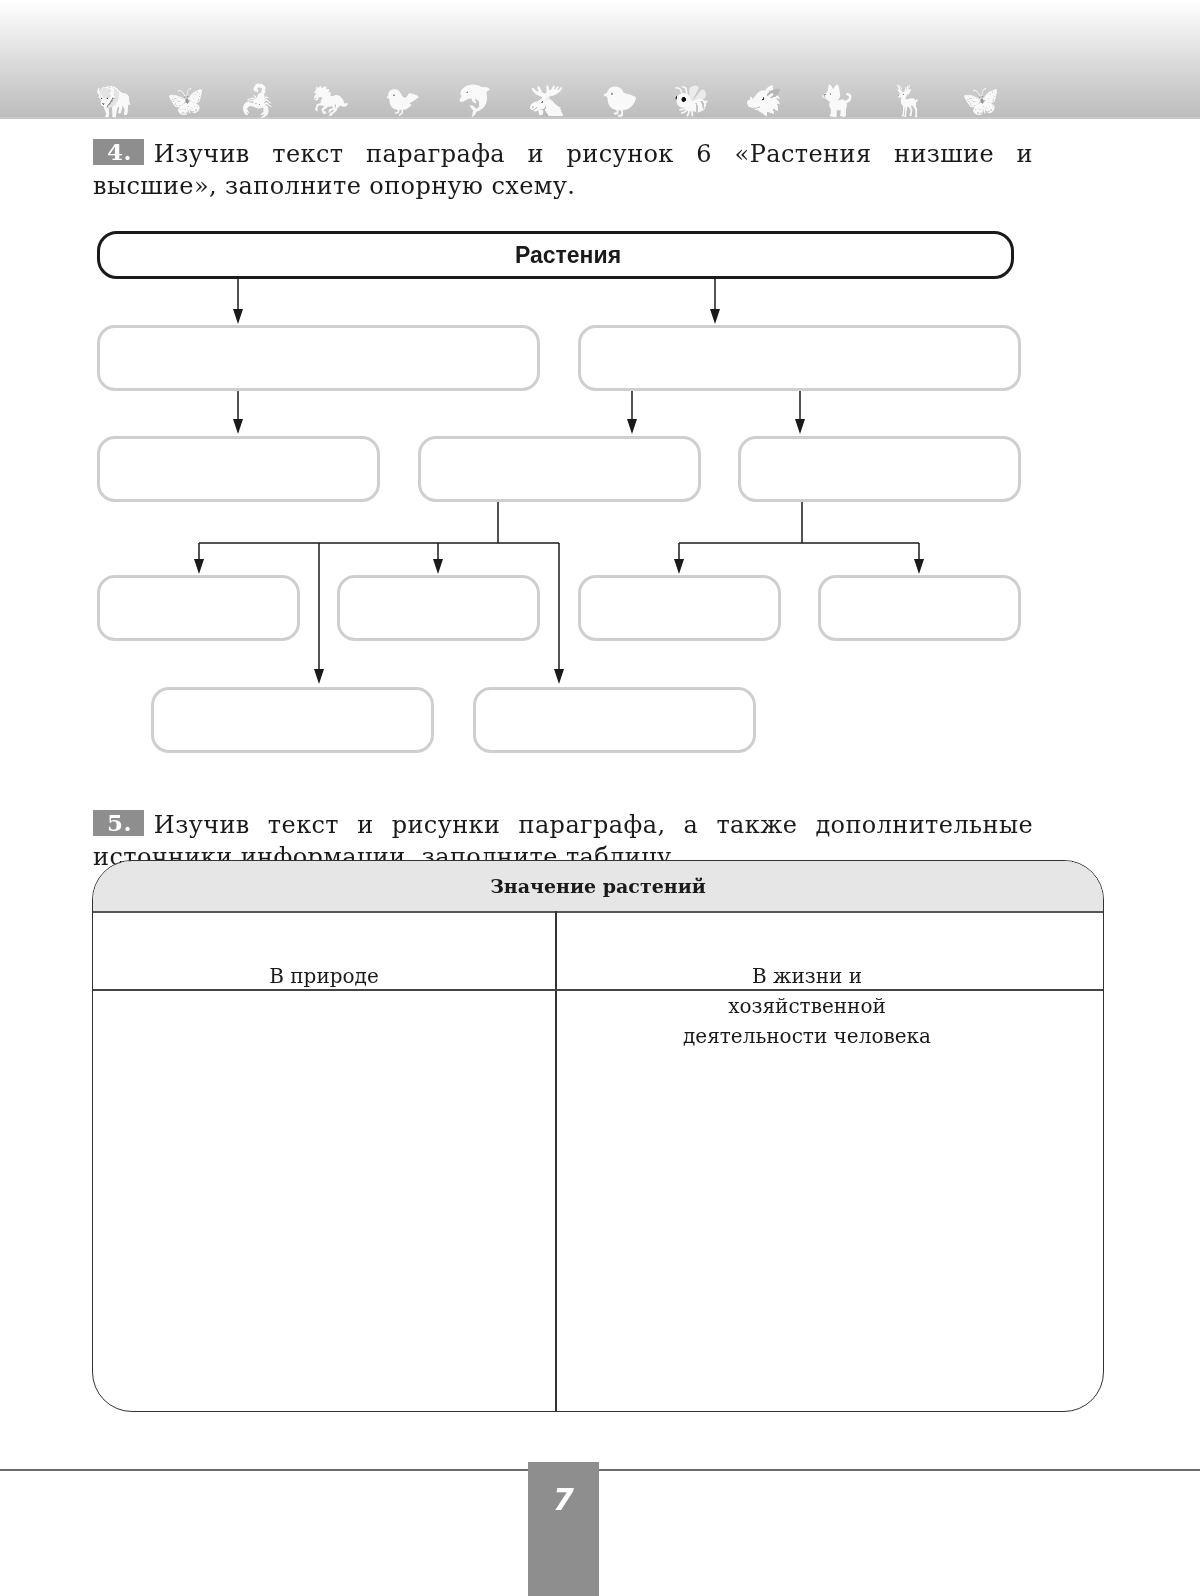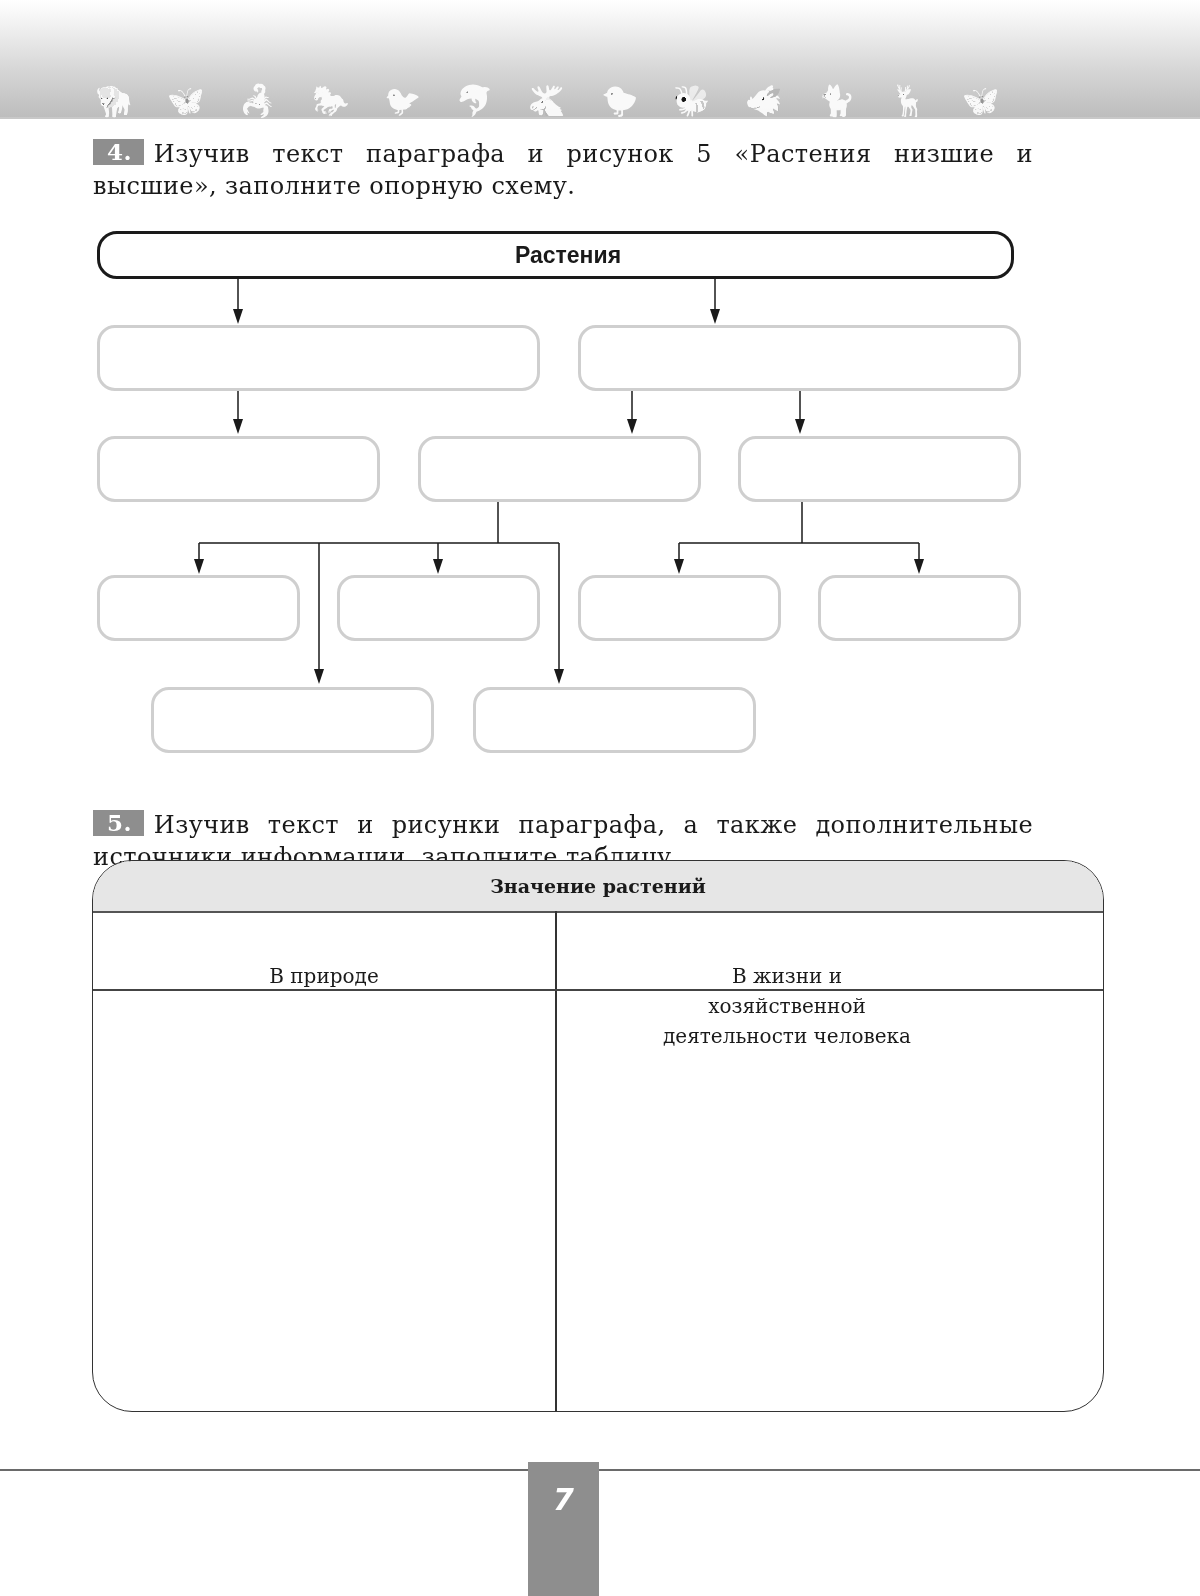--- a/index.html
+++ b/index.html
@@ -47,21 +47,21 @@
     <span class="animal" style="left: 433.846px; filter: grayscale(1) brightness(3); opacity: 0.9;">🫎</span>
     <span class="animal" style="left: 506.154px; filter: grayscale(1) brightness(3); opacity: 0.9;">🐤</span>
     <span class="animal" style="left: 578.462px; filter: grayscale(1) brightness(3); opacity: 0.9;">🐝</span>
     <span class="animal" style="left: 650.769px; filter: grayscale(1) brightness(3); opacity: 0.9;">🐗</span>
     <span class="animal" style="left: 723.077px; filter: grayscale(1) brightness(3); opacity: 0.9;">🐈</span>
     <span class="animal" style="left: 795.385px; filter: grayscale(1) brightness(3); opacity: 0.9;">🦌</span>
     <span class="animal" style="left: 867.692px; filter: grayscale(1) brightness(3); opacity: 0.9;">🦋</span>
   </div>
 
 <div class="task" style="top:138px;">
-  <span class="task-num">4.</span><span>Изучив текст параграфа и рисунок 5 «Растения низшие и высшие», заполните опорную схему.</span>
+  <span class="task-num">4.</span><span>Изучив текст параграфа и рисунок 6 «Растения низшие и высшие», заполните опорную схему.</span>
 </div>
 
 <div class="diagram">
   <svg width="1200" height="780" style="position:absolute;left:0;top:0;">
     <defs>
       <marker id="ah" markerWidth="10" markerHeight="14" refX="5" refY="14" orient="auto" markerUnits="userSpaceOnUse">
         <path d="M0,0 L10,0 L5,14 Z" fill="#1a1a1a" transform="rotate(-90 5 7) translate(0 0)"></path>
       </marker>
     </defs>
     <g stroke="#1a1a1a" stroke-width="1.5" fill="none">
@@ -116,21 +116,21 @@
 
 <div class="task" style="top:783px;margin-top:26px;">
   <span class="task-num">5.</span><span>Изучив текст и рисунки параграфа, а также дополнительные источники информации, заполните таблицу.</span>
 </div>
 
 <div class="table-wrap">
   <div class="table-head">Значение растений</div>
   <div class="col-div"></div>
   <div class="sub-head-line"></div>
   <div class="col-head" style="left:0;width:462px;">В природе</div>
-  <div class="col-head" style="left:464px;width:460px;padding:0 102px;box-sizing:border-box;">В жизни и хозяйственной деятельности человека</div>
+  <div class="col-head" style="left:484px;width:460px;padding:0 102px;box-sizing:border-box;">В жизни и хозяйственной деятельности человека</div>
   <div style="position:absolute;left:0;top:130px;width:462px;height:422px;"></div>
   <div style="position:absolute;left:464px;top:130px;width:460px;height:422px;"></div>
 </div>
 
 <div class="footer-line"></div>
 <div class="page-box">
   <div class="page-num">7</div>
 </div>
 
 </body></html>

